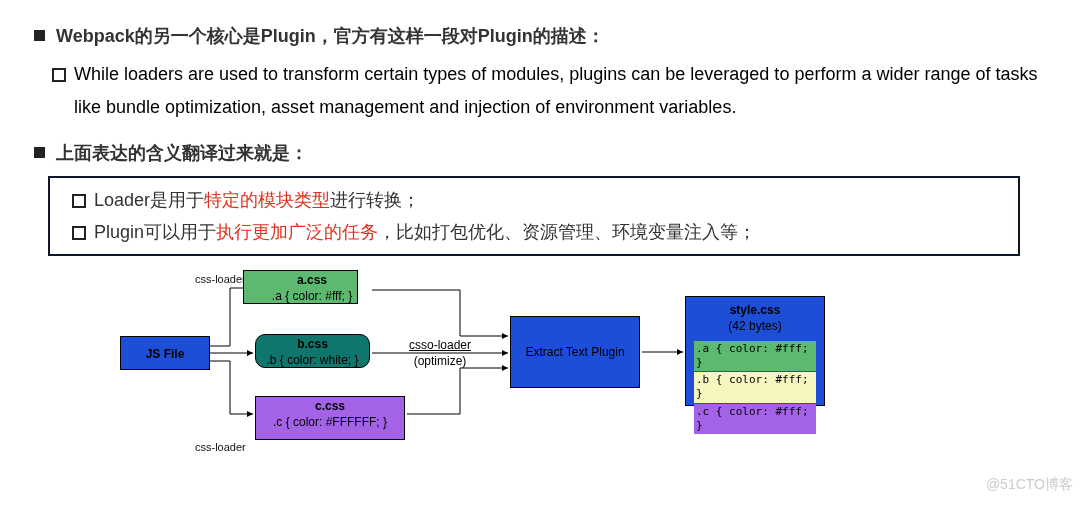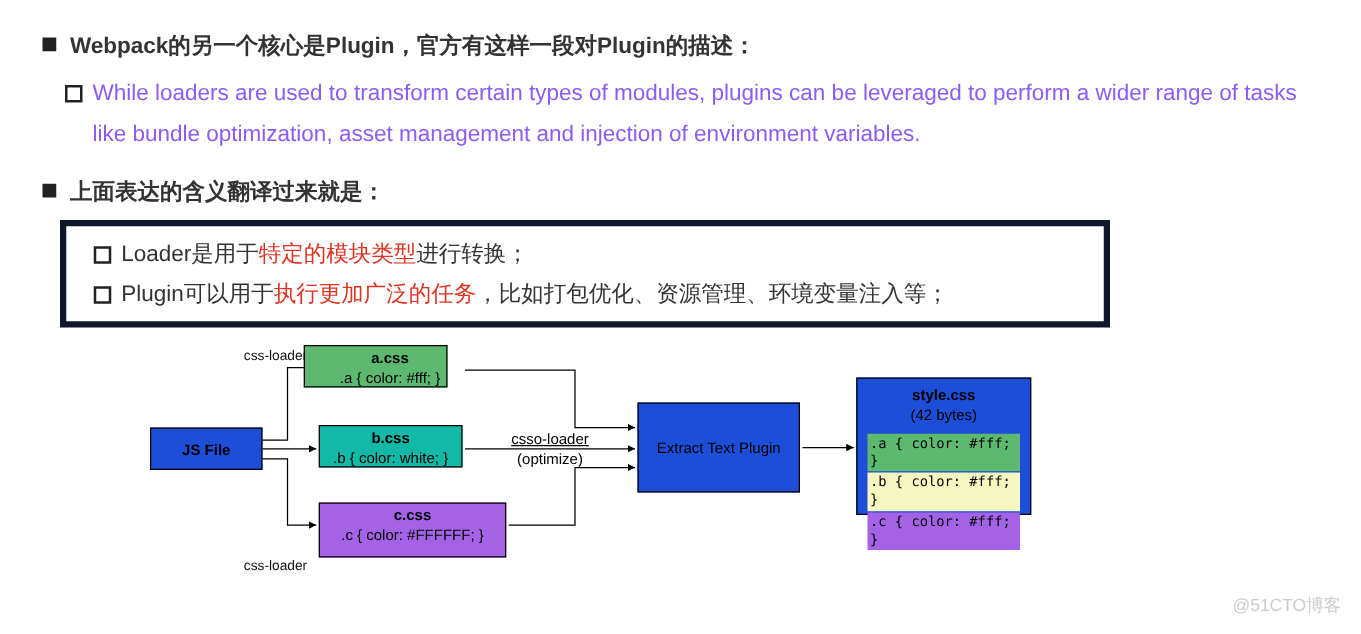--- a/index.html
+++ b/index.html
@@ -32,26 +32,26 @@
   }
   .bullet-l2::before {
     content: "";
     position: absolute;
     left: 4px; top: 10px;
     width: 10px; height: 10px;
     border: 2px solid #222;
     background: #fff;
   }
   .bold { font-weight: 700; }
-  .desc { color: #8b5cf6; margin-bottom: 14px;}
+  .desc { color: #000000; margin-bottom: 14px;}
   .orange-box {
-    border: 5px solid #0f172a;
+    border: 2px solid #0f172a;
     padding: 6px 0 6px 0;
     margin: 6px 0 10px 18px;
-    width: 840px;
+    width: 972px;
   }
   .red { color: #d32; }
   .diagram-wrap {
     margin-left: 90px;
     margin-top: 4px;
     position: relative;
     width: 780px;
     height: 190px;
     font-size: 12px;
     font-family: Arial, sans-serif;
@@ -60,21 +60,21 @@
   .box {
     position: absolute;
     border: 1px solid #000;
     background: #1d4ed8;
     text-align: center;
     line-height: 1.3;
     padding: 2px 4px;
   }
   .jsfile { left: 0; top: 70px; width: 90px; height: 34px; line-height: 30px; font-weight: 700;}
   .css-a { left: 123px; top: 4px;  width: 115px; height: 34px; background:#5db970;padding-left:27px; }
-  .css-b { left: 135px; top: 68px; width: 115px; height: 34px; background:#14b8a6; }
+  .css-b { left: 135px; top: 68px; width: 115px; height: 34px; background:#0f766e;border-radius:10px; }
   .css-c { left: 135px; top: 130px;width: 150px; height: 44px; background:#a462e6; }
   .csso { left: 280px; top: 70px; border:none; width:80px; height:34px; background:transparent;}
   .extract { left: 390px; top: 50px; width: 130px; height: 72px; font-weight:400; display:flex; align-items:center; justify-content:center;}
   .stylebox { left: 565px; top: 30px; width: 140px; height: 110px; padding:6px 8px;}
   .stylebox .fname { font-weight:700; text-align:center;}
   .stylebox .size { text-align:center; margin-bottom:6px;}
   .rule { font-family: monospace; font-size:11px; padding:1px 2px; margin:1px 0; display:block; text-align:left;}
   .r-a { background:#5db970; }
   .r-b { background:#f6f6c0; }
   .r-c { background:#a462e6; }

